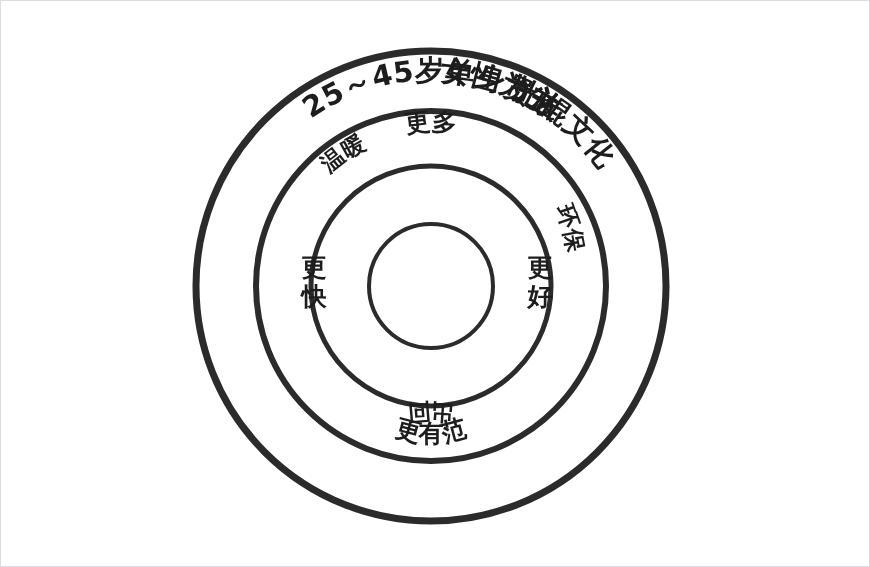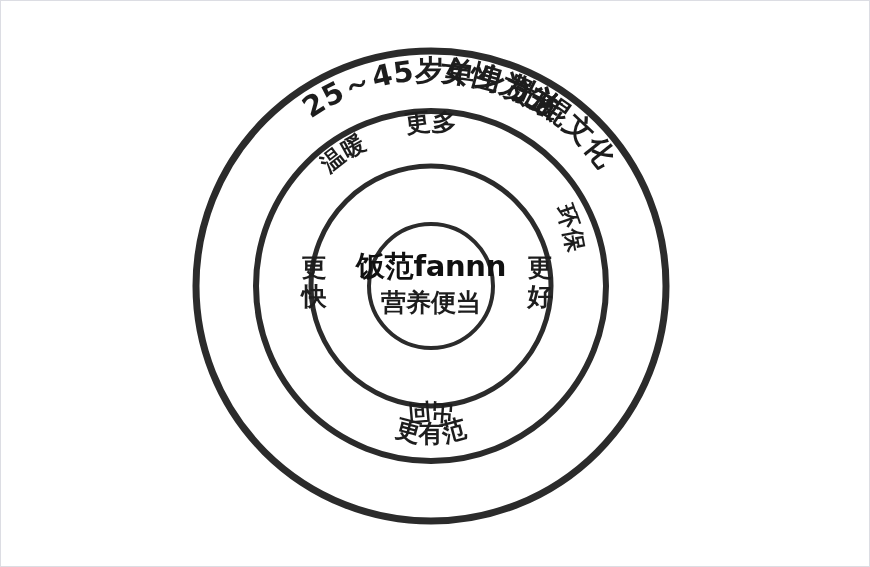--- a/index.html
+++ b/index.html
@@ -142,18 +142,14 @@
   <div class="side-stack" id="label-more-fast">
       <div>更</div>
       <div>快</div>
     </div>
 
   <div class="side-stack" id="label-more-good">
       <div>更</div>
       <div>好</div>
     </div>
 
-  <div id="core-block">
-    <div id="brand-name">饭范fannn</div>
-    <div id="brand-tagline">营养便当</div>
-  </div>
 
 </div>
 
 </body></html>

